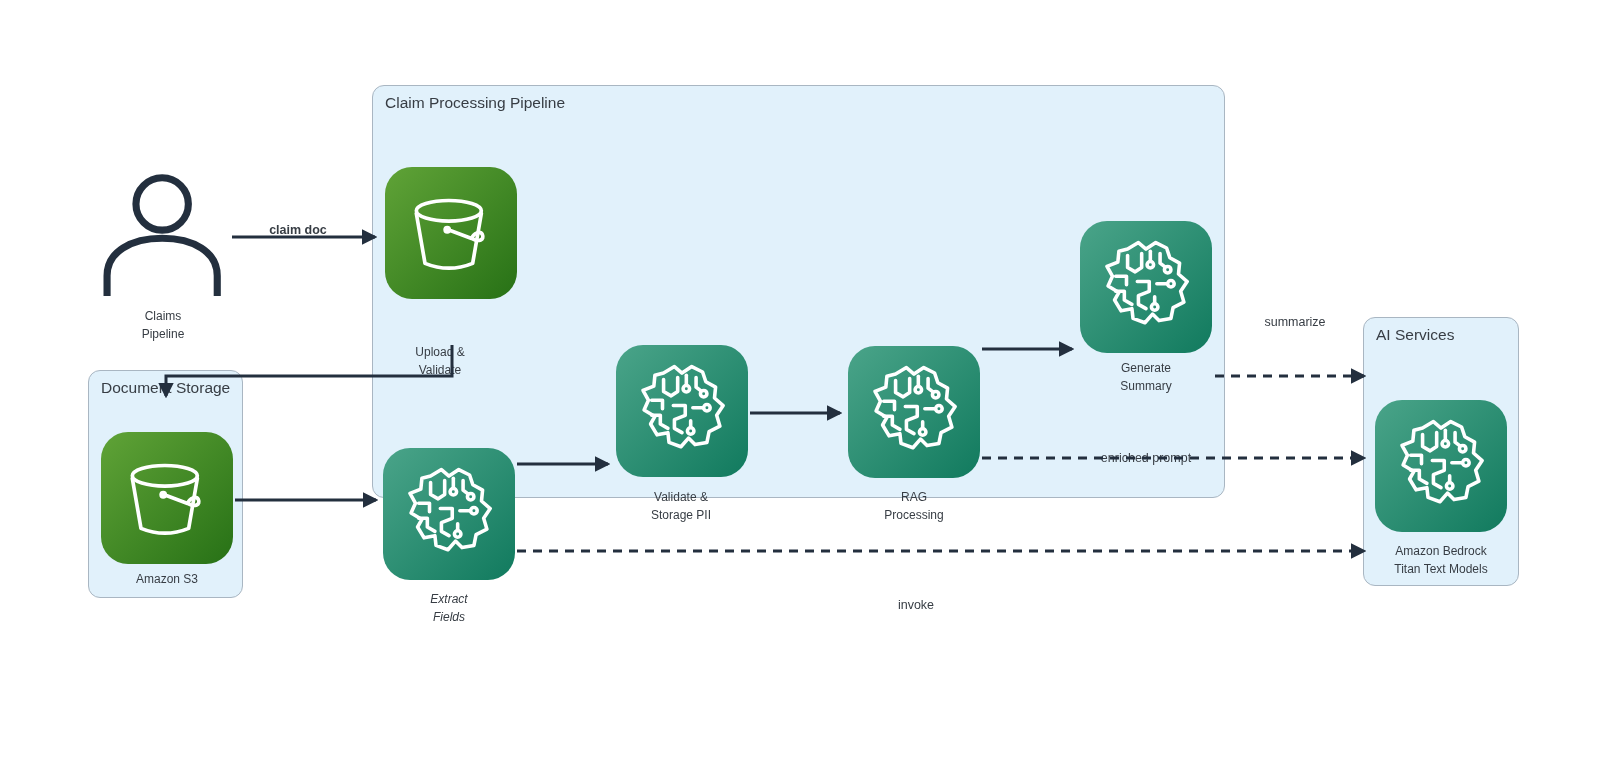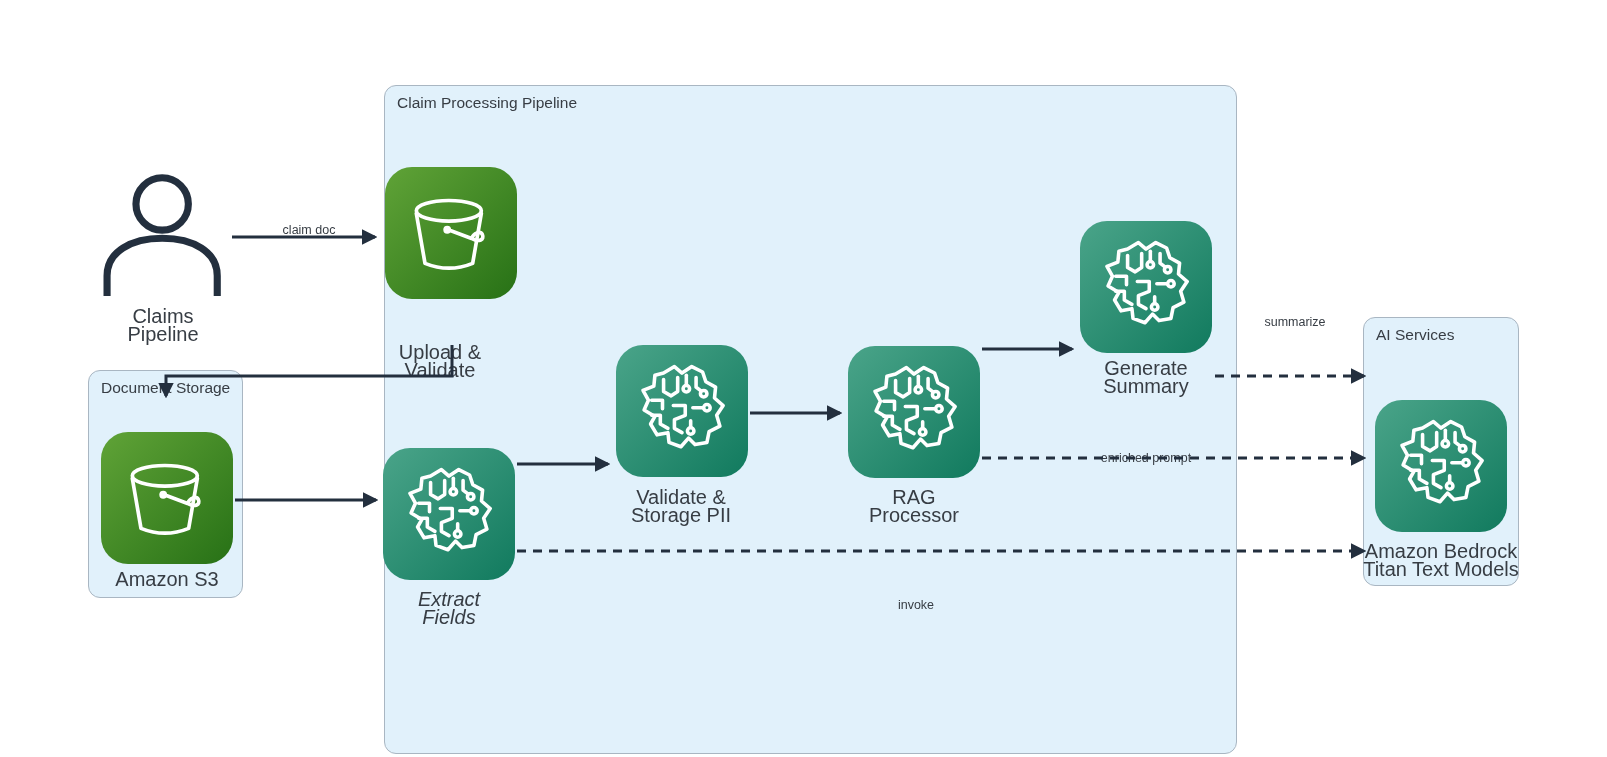--- a/index.html
+++ b/index.html
@@ -24,21 +24,21 @@
     position:absolute;width:132px;height:132px;border-radius:27px;
     display:flex;align-items:center;justify-content:center;z-index:2;
   }
   .tile.green{background:linear-gradient(135deg,var(--s3_grad_start,#60a337),var(--s3_grad_end,#277116));}
   .tile.teal{background:linear-gradient(135deg,var(--bedrock_grad_start,#4aa489),var(--bedrock_grad_end,#117a5e));}
   .tile svg{width:104px;height:104px;}
   .actor{position:absolute;left:99px;top:171px;width:129px;height:129px;z-index:2;color:var(--ink,#232f3e);}
   .actor svg{width:100%;height:100%;}
   .nlabel{
     position:absolute;transform:translateX(-50%);
-    text-align:center;font-size:20px;line-height:18px;
+    text-align:center;font-size:12px;line-height:18px;
     white-space:nowrap;z-index:2;color:var(--text,#373d44);
   }
   .nlabel span{display:block;}
   .elabel{
     position:absolute;transform:translate(-50%,-50%);
     font-size:12.5px;white-space:nowrap;z-index:1;color:var(--text,#373d44);
   }
   .edges{position:absolute;left:0;top:0;z-index:5;pointer-events:none;}
   .edges path{fill:none;stroke:var(--ink,#232f3e);stroke-width:3;}
   .edges path.dashed{stroke-dasharray:9 7;}
@@ -83,21 +83,21 @@
       <g fill="none" stroke="currentColor" stroke-width="5.3">
         <circle cx="47" cy="24.5" r="19.5"></circle>
         <path d="M6 93 L6 78 C6 60 24 50 47 50 C70 50 88 60 88 78 L88 93"></path>
       </g>
     </symbol>
   </defs>
 </svg>
 
 <div class="canvas">
 
-  <div class="group" style="left:384px;top:85px;width:853px;height:669px;">
+  <div class="group" style="left:372px;top:85px;width:853px;height:413px;">
     <div class="group-label">Claim Processing Pipeline</div>
   </div>
   <div class="group" style="left:88px;top:370px;width:155px;height:228px;">
     <div class="group-label">Document Storage</div>
   </div>
   <div class="group" style="left:1363px;top:317px;width:156px;height:269px;">
     <div class="group-label">AI Services</div>
   </div>
 
   <div class="actor">
@@ -149,21 +149,21 @@
     <span>Storage PII</span>
   </div>
 
   <div class="tile teal" style="left:848px;top:346px;">
     <svg>
         <use href="#sym-brain"></use>
       </svg>
   </div>
   <div class="nlabel" style="left:914px;top:488px;">
     <span>RAG</span>
-    <span>Processor</span>
+    <span>Processing</span>
   </div>
 
   <div class="tile teal" style="left:1080px;top:221px;">
     <svg>
         <use href="#sym-brain"></use>
       </svg>
   </div>
   <div class="nlabel" style="left:1146px;top:359px;text-align:center;">
     <span>Generate</span>
     <span>Summary</span>
@@ -172,21 +172,21 @@
   <div class="tile teal" style="left:1375px;top:400px;">
     <svg>
         <use href="#sym-brain"></use>
       </svg>
   </div>
   <div class="nlabel" style="left:1441px;top:542px;">
     <span>Amazon Bedrock</span>
     <span>Titan Text Models</span>
   </div>
 
-  <div class="elabel" style="left:309px;top:230px;">claim doc</div>
+  <div class="elabel" style="left:298px;top:230px;font-weight:bold;">claim doc</div>
   <div class="elabel" style="left:1295px;top:322px;">summarize</div>
   <div class="elabel" style="left:1146px;top:458px;">enriched prompt</div>
   <div class="elabel" style="left:916px;top:605px;">invoke</div>
 
   <svg class="edges" width="1607" height="757" viewBox="0 0 1607 757">
     <defs>
       <marker id="ah" viewBox="0 0 10 10" refX="8.5" refY="5" markerWidth="5.2" markerHeight="5.2" orient="auto">
         <polygon class="ah" points="0,0 10,5 0,10"></polygon>
       </marker>
     </defs>

